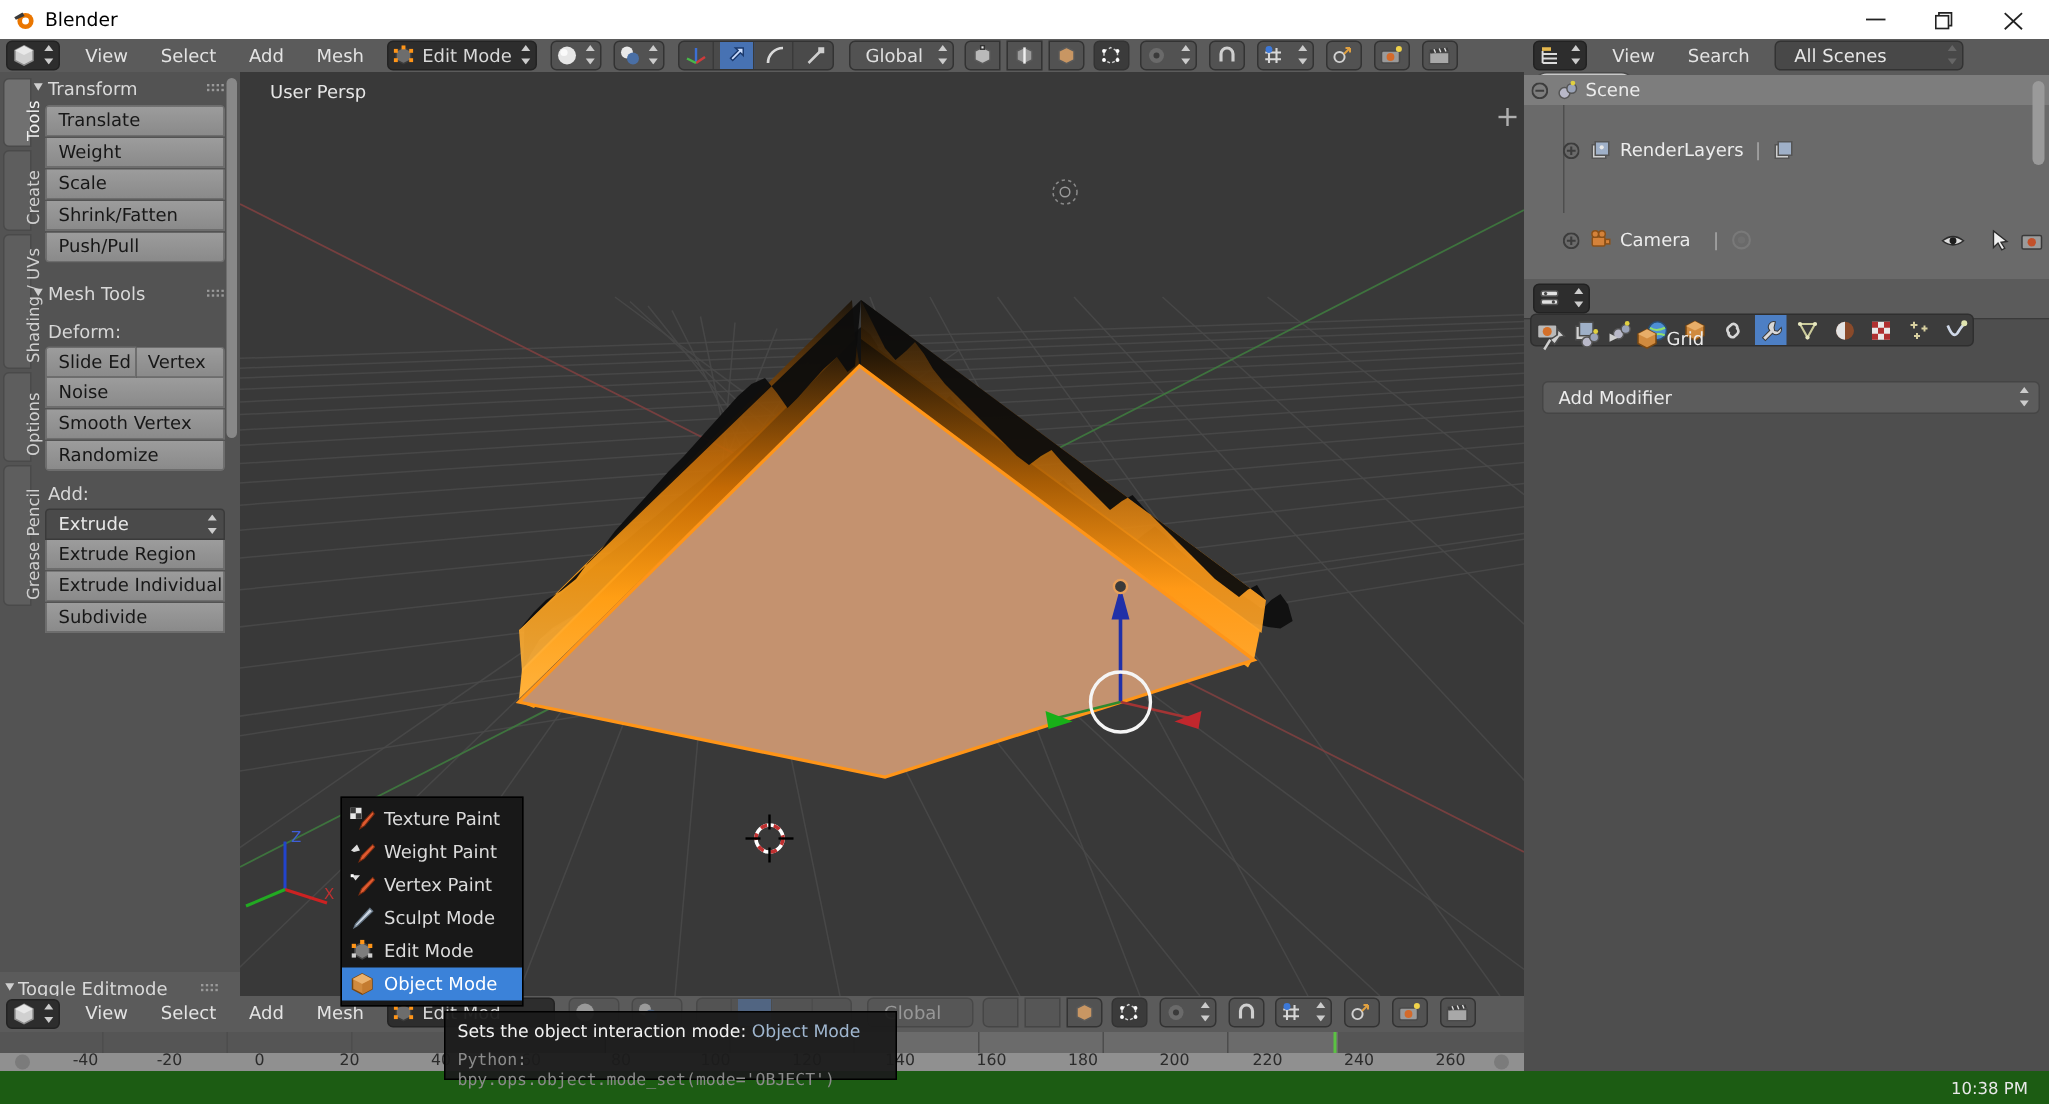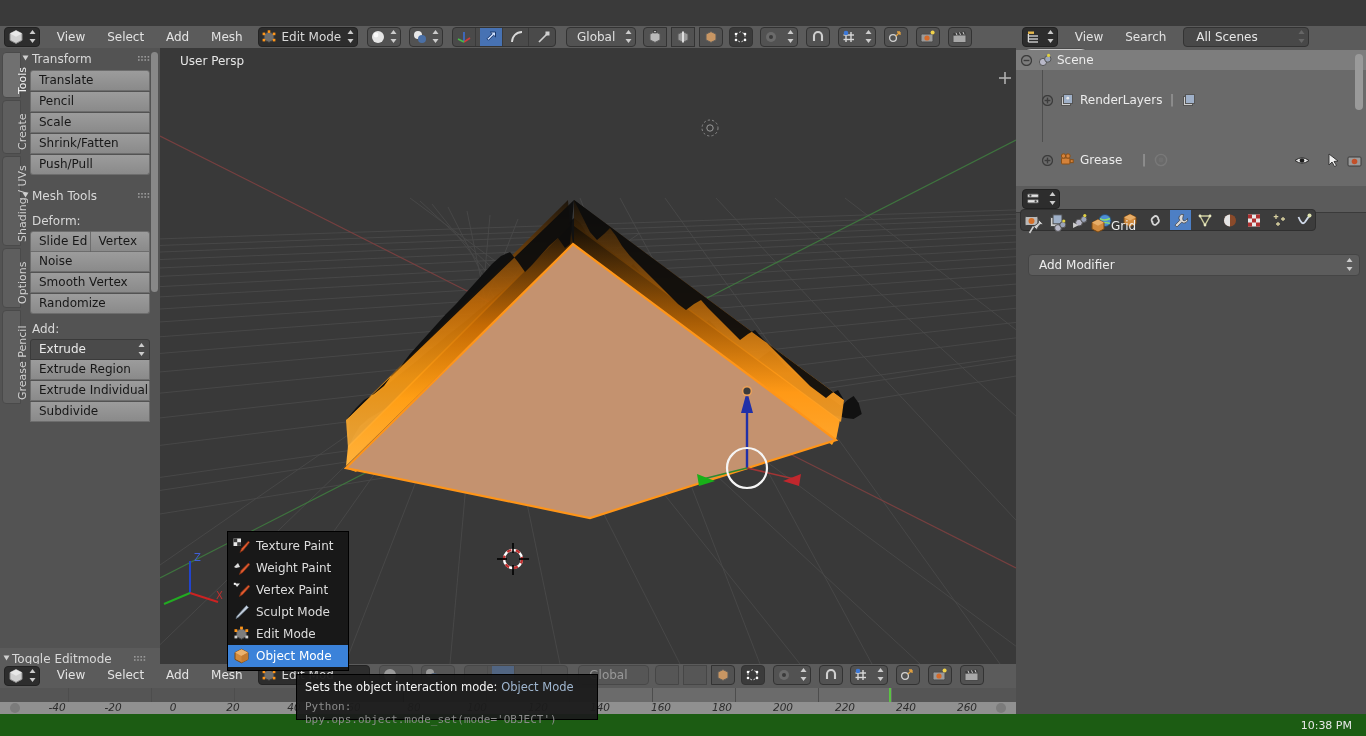--- a/index.html
+++ b/index.html
@@ -126,21 +126,21 @@
   .ptab.on{background:#4d7fc4;}
   .bcrumb{position:absolute;left:0;top:30px;width:350px;height:24px;color:#e4e4e4;font-size:12px;}
   .addmod{position:absolute;left:12px;top:68px;width:320px;height:20px;background:#5c5c5c;
           border:1px solid #454545;border-radius:4px;color:#ececec;font-size:12px;line-height:20px;
           padding-left:10px;}
 
   
   #view3d-header2{left:0;top:638px;width:1016px;height:24px;}
 
   
-  #timeline{position:absolute;left:0;top:662px;width:1016px;height:26px;background:#ffffff;font-style:italic;}
+  #timeline{position:absolute;left:0;top:662px;width:1016px;height:26px;background:#ffffff;}
   .tl-strip{position:absolute;left:0;top:0;width:1016px;height:14px;background:#555;}
   .tl-strip .inrange{position:absolute;top:0;height:14px;background:#6b6b6b;}
   .tl-strip .vgrid{position:absolute;top:0;height:14px;width:1px;background:#4d4d4d;}
   .tl-ruler{position:absolute;left:0;top:14px;width:1016px;height:12px;background:#909090;}
   .tl-num{position:absolute;top:-1px;color:#2b2b2b;font-size:10.5px;transform:translateX(-50%);}
   .tl-knob{position:absolute;width:10px;height:10px;border-radius:50%;background:#7b7b7b;top:1px;}
   .playhead{position:absolute;top:0;width:2px;height:14px;background:#5bc243;}
   .cursor-line{position:absolute;top:0;width:1px;height:14px;background:#1a1a1a;}
 
   
@@ -180,20 +180,46 @@
   #tooltip .t1 b{font-weight:normal;color:#9fb6cf;}
   #tooltip .t2{position:absolute;left:8px;top:25px;color:#8b8b8b;font-size:11px;
                font-family:"DejaVu Sans Mono","Liberation Mono",monospace;}
   .noSel{user-select:none;}
 </style>
 </head>
 <body class="noSel">
 
 <div class="app">
 
+  <div class="titlebar">
+    <svg class="tb-icon" viewBox="0 0 16 16">
+      <circle cx="9" cy="9" r="5.4" fill="#ea7600"></circle>
+      <circle cx="9" cy="9" r="2.3" fill="#fff"></circle>
+      <path d="M1.5 6.5 L7 3.3 L8.4 5.6 L2.6 8.2 Z" fill="#3b3b3b"></path>
+    </svg>
+    <div class="tb-title">Blender</div>
+
+    <div class="winbtn" id="btn-min">
+      <svg width="14" height="10">
+        <line x1="0" y1="5" x2="13" y2="5" stroke="#222" stroke-width="1.2"></line>
+      </svg>
+    </div>
+    <div class="winbtn" id="btn-max">
+      <svg width="13" height="12">
+        <rect x="0.5" y="2.5" width="8.5" height="8.5" fill="none" stroke="#222" stroke-width="1.1"></rect>
+        <path d="M2.6 2.3 V0.6 H11 V9.1 H9.4" fill="none" stroke="#222" stroke-width="1.1"></path>
+      </svg>
+    </div>
+    <div class="winbtn" id="btn-close">
+      <svg width="13" height="12">
+        <line x1="0.5" y1="0.8" x2="12" y2="11.5" stroke="#222" stroke-width="1.2"></line>
+        <line x1="12" y1="0.8" x2="0.5" y2="11.5" stroke="#222" stroke-width="1.2"></line>
+      </svg>
+    </div>
+  </div>
 
   <div class="bl">
 
     <div class="hdr" id="view3d-header">
       <span class="edtype">
         <svg class="glyph" width="16" height="16" viewBox="0 0 16 16">
           <path d="M8 1.5 L14 4.6 V11.3 L8 14.4 L2 11.3 V4.6 Z" fill="#d0d0d0" stroke="#8e8e8e"></path>
           <path d="M8 1.5 L14 4.6 L8 7.7 L2 4.6 Z" fill="#e8e8e8"></path>
         </svg>
         <svg class="updown" viewBox="0 0 7 13">
@@ -393,21 +419,21 @@
                 <rect x="9.6" y="0" width="1.6" height="1.6"></rect>
             <rect x="0" y="3.2" width="1.6" height="1.6"></rect>
                 <rect x="3.2" y="3.2" width="1.6" height="1.6"></rect>
                 <rect x="6.4" y="3.2" width="1.6" height="1.6"></rect>
                 <rect x="9.6" y="3.2" width="1.6" height="1.6"></rect>
               </g>
           </svg>
         </div>
         <div>
           <span class="tbtn top">Translate</span>
-          <span class="tbtn mid">Pencil</span>
+          <span class="tbtn mid">Weight</span>
           <span class="tbtn mid">Scale</span>
           <span class="tbtn mid">Shrink/Fatten</span>
           <span class="tbtn bot">Push/Pull</span>
         </div>
 
         <div style="height:9px"></div>
         <div class="panel-title">
           <i class="tri"></i>
           <span>Mesh Tools</span>
           <svg class="grip" viewBox="0 0 12 6">
@@ -685,21 +711,21 @@
             <circle cx="5.5" cy="5.5" r="5" fill="none" stroke="#3c3c3c" stroke-width="1.3"></circle>
             <line x1="2.6" y1="5.5" x2="8.4" y2="5.5" stroke="#3c3c3c" stroke-width="1.4"></line>
             <line x1="5.5" y1="2.6" x2="5.5" y2="8.4" stroke="#3c3c3c" stroke-width="1.4"></line>
           </svg>
           <svg style="position:absolute;left:44px;top:3px" width="15" height="15" viewBox="0 0 15 15">
             <rect x="1.5" y="5" width="8.5" height="6" rx="1" fill="#d4823a" stroke="#8a5018"></rect>
             <circle cx="3.5" cy="3" r="2.2" fill="#d4823a" stroke="#8a5018"></circle>
             <circle cx="8" cy="3" r="2.2" fill="#d4823a" stroke="#8a5018"></circle>
             <rect x="10.2" y="6.6" width="3" height="3" fill="#d4823a" stroke="#8a5018"></rect>
           </svg>
-          <span class="oname" style="left:64px">Grease</span>
+          <span class="oname" style="left:64px">Camera</span>
           <span style="position:absolute;left:126px;color:#aaa">|</span>
           <svg style="position:absolute;left:138px;top:3px" width="15" height="15" viewBox="0 0 15 15" opacity="0.5">
             <circle cx="7" cy="7" r="5.6" fill="none" stroke="#888" stroke-width="1.4"></circle>
             <circle cx="7" cy="7" r="2.4" fill="#777"></circle>
           </svg>
           <svg style="position:absolute;left:278px;top:4px" width="16" height="13" viewBox="0 0 16 13">
             <path d="M1 6.5 Q8 1 15 6.5 Q8 12 1 6.5 Z" fill="#dedede" stroke="#2c2c2c"></path>
             <circle cx="8" cy="6.5" r="2.3" fill="#1d1d1d"></circle>
           </svg>
           <svg style="position:absolute;left:311px;top:3px" width="13" height="15" viewBox="0 0 13 15">

